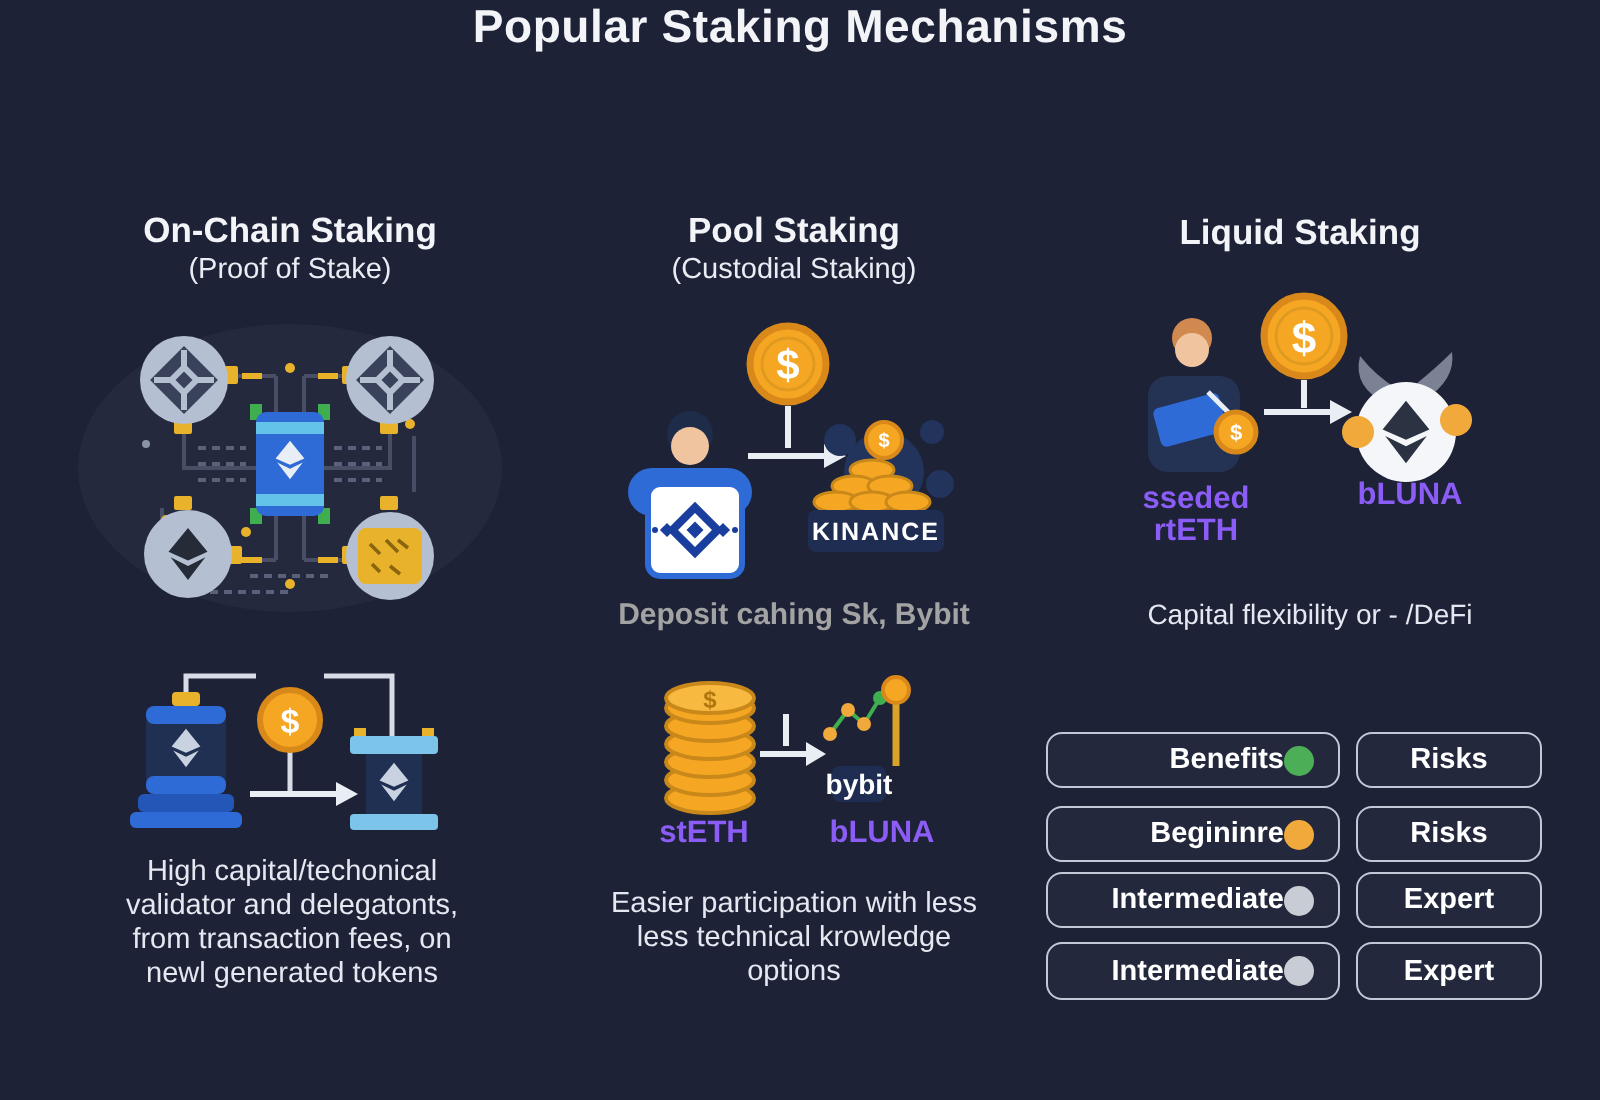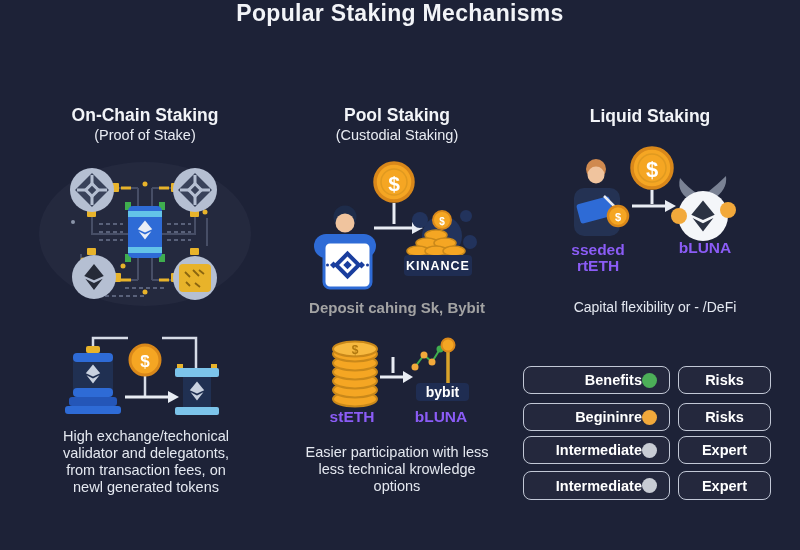--- a/index.html
+++ b/index.html
@@ -168,21 +168,21 @@
     <use href="#eth" x="141" y="51" width="16" height="20" fill="#c9d2e0"></use>
     <rect x="127" y="77" width="44" height="8" rx="2" fill="#7cc4ea"></rect>
   </g>
   <g>
     <circle cx="97" cy="30" r="15" fill="#f5a623" stroke="#d9881a" stroke-width="3"></circle>
     <text x="97" y="31" text-anchor="middle" dominant-baseline="central" font-size="17" fill="#ffffff">$</text>
   </g>
 </svg>
 
 <div class="abs center caption" style="left:20px;width:252px;top:428px;">
-  <div>High exchange/techonical</div>
+  <div>High capital/techonical</div>
   <div>validator and delegatonts,</div>
   <div>from transaction fees, on</div>
   <div>newl generated tokens</div>
 </div>
 
 <svg class="abs" style="left:292px;top:158px;" width="215" height="136" viewBox="0 0 215 136">
   <g>
     <circle cx="102" cy="24" r="19" fill="#f5a623" stroke="#d9881a" stroke-width="3.5"></circle>
     <circle cx="102" cy="24" r="13" fill="none" stroke="#e09a20" stroke-width="1.5"></circle>
     <text x="102" y="25" text-anchor="middle" dominant-baseline="central" font-size="21" fill="#ffffff">$</text>
@@ -248,21 +248,21 @@
   <g>
     <path d="M115,32 L124,20 L132,27 L140,14" stroke="#3fae4e" stroke-width="2" fill="none"></path>
     <circle cx="115" cy="32" r="3.5" fill="#f2a93b"></circle>
     <circle cx="124" cy="20" r="3.5" fill="#f2a93b"></circle>
     <circle cx="132" cy="27" r="3.5" fill="#f2a93b"></circle>
     <circle cx="140" cy="14" r="3.5" fill="#3fae4e"></circle>
     <path d="M148,12 V48" stroke="#d9a32a" stroke-width="3.5" fill="none"></path>
     <circle cx="148" cy="10" r="6.5" fill="#f5a623" stroke="#d9881a" stroke-width="2"></circle>
   </g>
 </svg>
-<div class="abs chip-label" style="left:416px;top:383px;width:53px;height:18px;font-size:14px;">bybit</div>
+<div class="abs chip-label" style="left:416px;top:383px;width:27px;height:18px;font-size:14px;">bybit</div>
 <div class="abs center illo-label" style="left:317px;width:70px;top:409px;">stETH</div>
 <div class="abs center illo-label" style="left:410px;width:62px;top:409px;">bLUNA</div>
 
 <div class="abs center caption" style="left:281px;width:232px;top:444px;">
   <div>Easier participation with less</div>
   <div>less technical krowledge</div>
   <div>options</div>
 </div>
 
 <svg class="abs" style="left:548px;top:148px;" width="225" height="98" viewBox="0 0 225 98">

